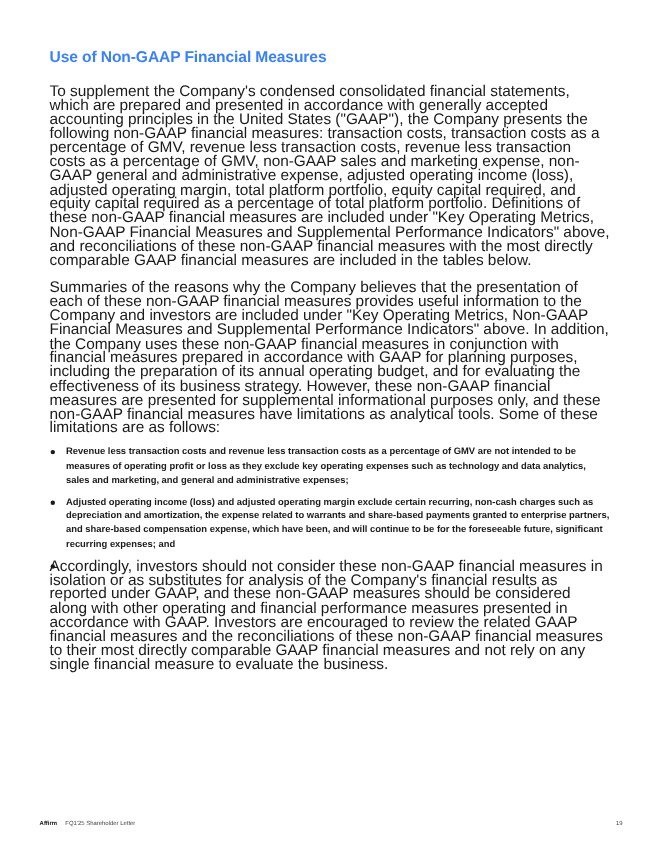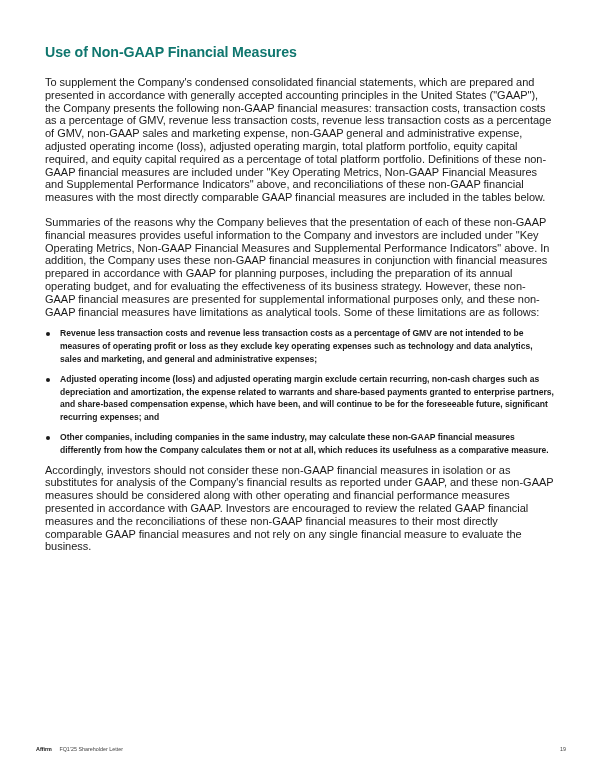--- a/index.html
+++ b/index.html
@@ -18,25 +18,25 @@
     .page {
       position: absolute;
       left: 45px;
       top: 44px;
       width: 510px;
     }
     h1 {
       font-size: 14.2px;
       font-weight: bold;
       margin: 0 0 16px 0;
-      color: #0f766e;
+      color: #3b82f6;
       letter-spacing: -0.1px;
     }
     p {
-      font-size: 11px;
+      font-size: 14px;
       line-height: 12.8px;
       margin: 0 0 12px 0;
       letter-spacing: -0.02px;
     }
     ul.bullets {
       list-style: none;
       margin: 0 0 7px 0;
       padding: 0;
       font-weight: bold;
     }
@@ -89,21 +89,20 @@
     <li>
       <span class="bullet"></span>
       <span>Revenue less transaction costs and revenue less transaction costs as a percentage of GMV are not intended to be measures of operating profit or loss as they exclude key operating expenses such as technology and data analytics, sales and marketing, and general and administrative expenses;</span>
     </li>
     <li>
       <span class="bullet"></span>
       <span>Adjusted operating income (loss) and adjusted operating margin exclude certain recurring, non-cash charges such as depreciation and amortization, the expense related to warrants and share-based payments granted to enterprise partners, and share-based compensation expense, which have been, and will continue to be for the foreseeable future, significant recurring expenses; and</span>
     </li>
     <li>
       <span class="bullet"></span>
-      <span>Other companies, including companies in the same industry, may calculate these non-GAAP financial measures differently from how the Company calculates them or not at all, which reduces its usefulness as a comparative measure.</span>
     </li>
   </ul>
 
   <p>Accordingly, investors should not consider these non-GAAP financial measures in isolation or as substitutes for analysis of the Company's financial results as reported under GAAP, and these non-GAAP measures should be considered along with other operating and financial performance measures presented in accordance with GAAP. Investors are encouraged to review the related GAAP financial measures and the reconciliations of these non-GAAP financial measures to their most directly comparable GAAP financial measures and not rely on any single financial measure to evaluate the business.</p>
 </div>
 
 <div class="footer">
   <span class="brand">Affirm</span>
   <span>FQ1'25 Shareholder Letter</span>
   <span class="page-num">19</span>

